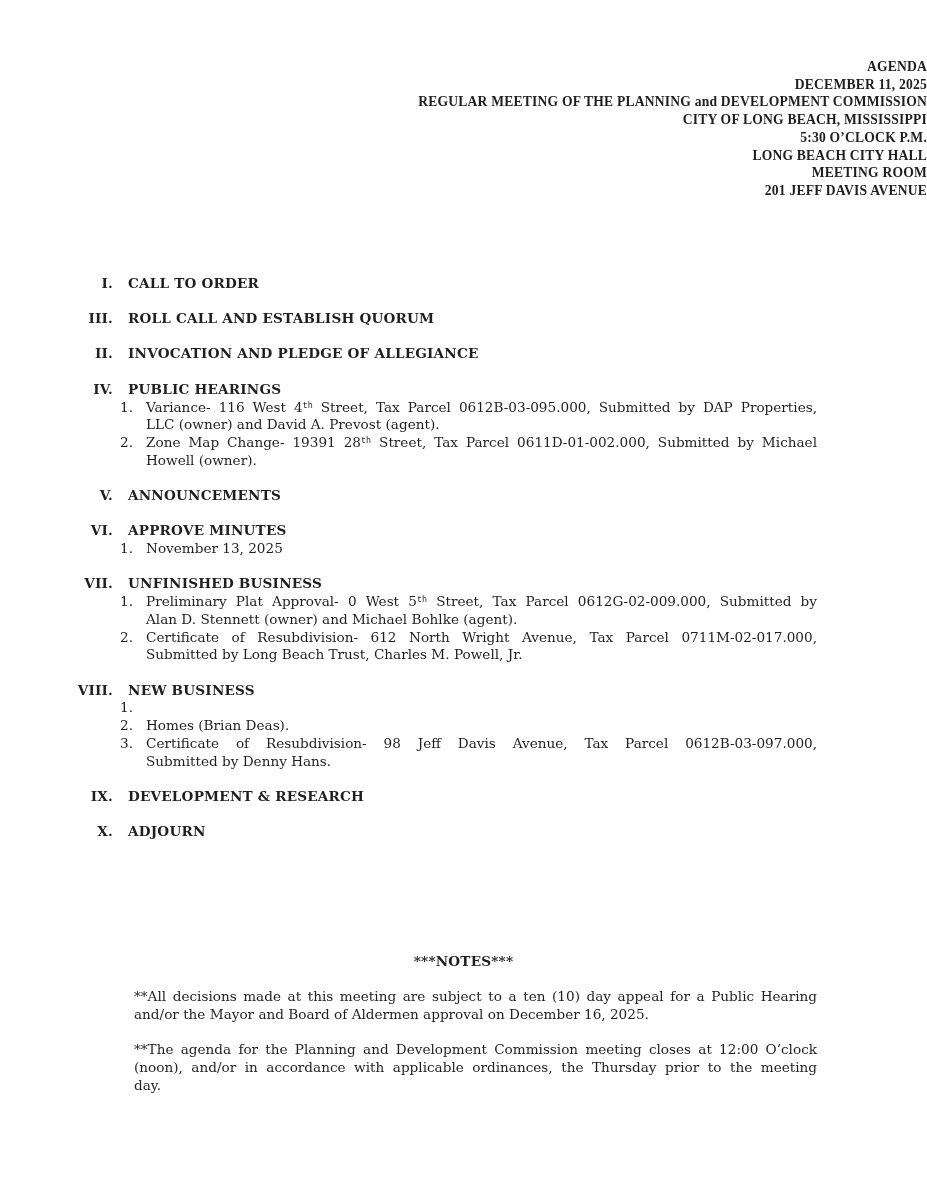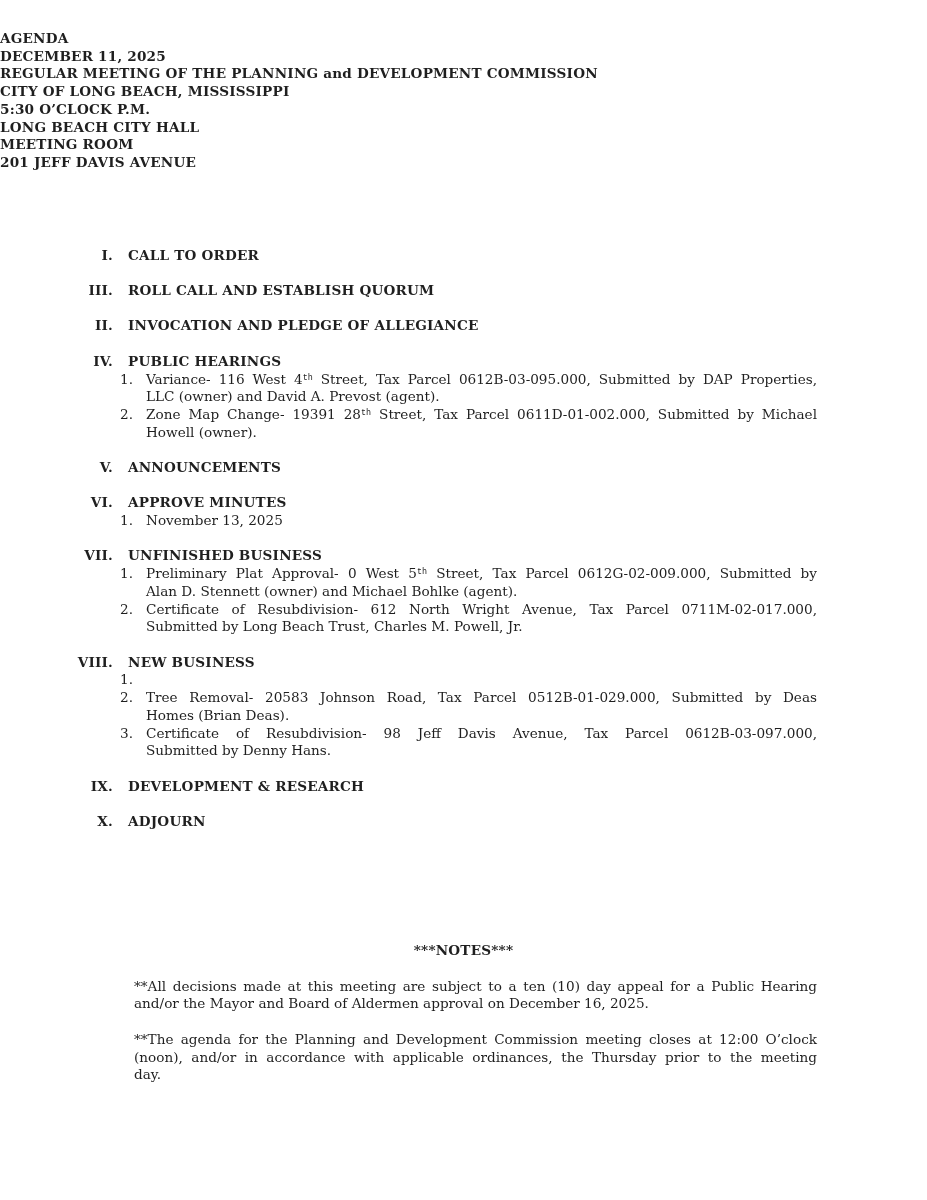--- a/index.html
+++ b/index.html
@@ -10,24 +10,25 @@
   }
   .page {
     position: relative;
     width: 927px; height: 1200px;
     color: #1f1f1f;
     font-family: "DejaVu Serif", "Liberation Serif", serif;
     font-size: 13.6px;
     line-height: 17.7px;
   }
   .doc-header {
-    padding-top: 30px;
-    text-align: left;
+    padding-top: 58px;
+    text-align: right;
     font-weight: bold;
     letter-spacing: 0.2px;
+    font-family: Liberation Serif, serif;
   }
   .agenda { margin-top: 75px; }
   .section { margin-bottom: 17.7px; }
   .sec-row { display: flex; font-weight: bold; letter-spacing: 0.2px; }
   .numeral { width: 113px; text-align: right; flex: 0 0 auto; }
   .sec-title { margin-left: 15px; }
   .items { margin-left: 120px; }
   .item { display: flex; }
   .item-num { width: 26px; flex: 0 0 auto; }
   .item-body { width: 671px; flex: 0 0 auto; }
@@ -156,21 +157,20 @@
           <div class="numeral">VIII.</div>
           <div class="sec-title">NEW BUSINESS</div>
         </div>
         <div class="items">
           <div class="item">
             <div class="item-num">1.</div>
           </div>
           <div class="item">
             <div class="item-num">2.</div>
             <div class="item-body">
-              <div class="line just"><span>Tree Removal- 20583 Johnson Road, Tax Parcel 0512B-01-029.000, Submitted by Deas</span></div>
               <div class="line"><span>Homes (Brian Deas).</span></div>
             </div>
           </div>
           <div class="item">
             <div class="item-num">3.</div>
             <div class="item-body">
               <div class="line just"><span>Certificate of Resubdivision- 98 Jeff Davis Avenue, Tax Parcel 0612B-03-097.000,</span></div>
               <div class="line"><span>Submitted by Denny Hans.</span></div>
             </div>
           </div>

